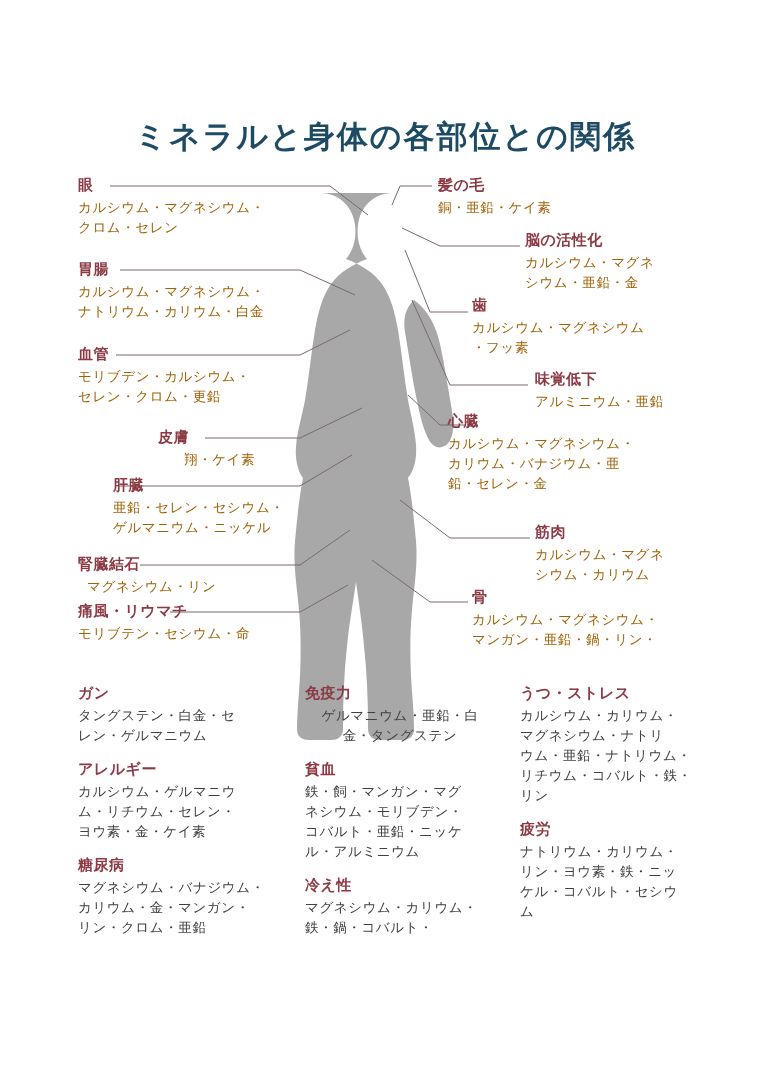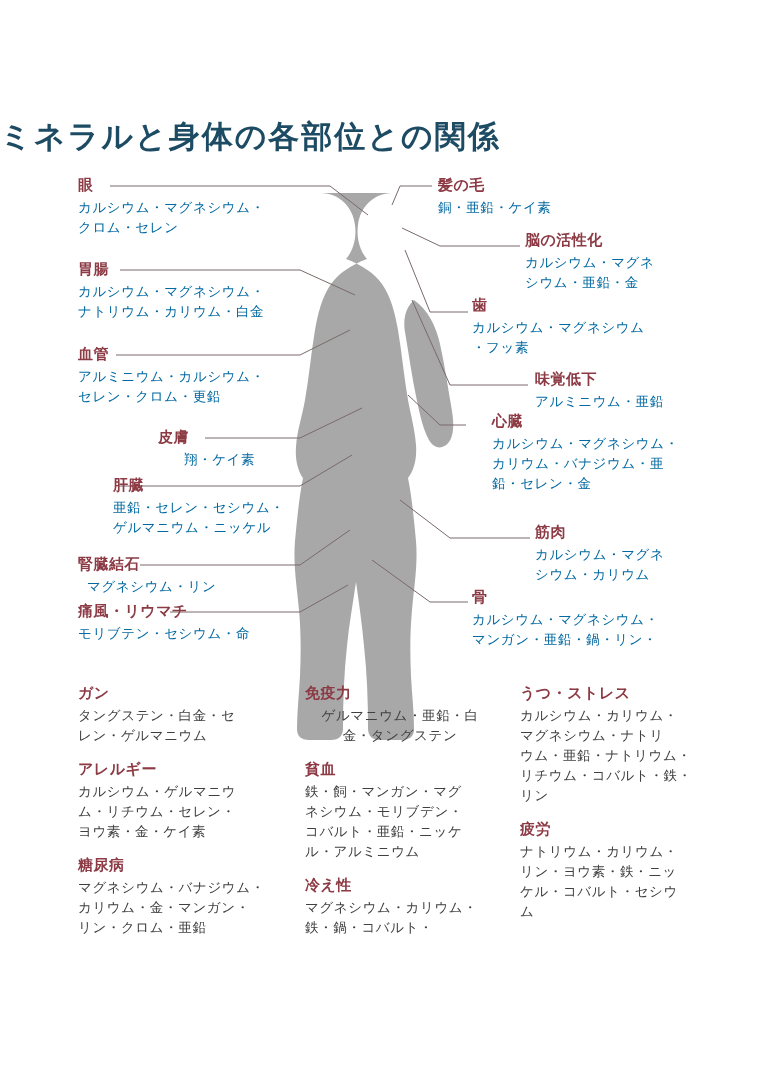--- a/index.html
+++ b/index.html
@@ -19,20 +19,21 @@
   #page {
     position: absolute;
     inset: 0;
   }
 
   .title {
     position: absolute;
     top: 116px;
     left: 0;
     width: 771px;
+    text-align: center;
     font-family: "Liberation Serif", "DejaVu Serif", serif;
     font-size: 31px;
     font-weight: bold;
     letter-spacing: 2px;
     color: #1d4b63;
   }
 
   
   .figure-layer {
     position: absolute;
@@ -51,21 +52,21 @@
     font-size: 15px;
     font-weight: bold;
     color: #8c3a44;
     letter-spacing: 0.5px;
     margin-bottom: 3px;
     white-space: nowrap;
   }
   .callout .bd {
     font-size: 13.5px;
     line-height: 20px;
-    color: #0369a1;
+    color: #a16207;
     letter-spacing: 0.6px;
   }
   .callout.right .hd,
   .callout.right .bd { text-align: left; }
 
   
   .bottom {
     position: absolute;
     left: 0;
     top: 684px;
@@ -197,21 +198,21 @@
   </div>
 
   <div class="callout left" style="left:78px; top:260px; width:250px;">
     <div class="hd">胃腸</div>
     <div class="bd" style="white-space:pre-line;">カルシウム・マグネシウム・
 ナトリウム・カリウム・白金</div>
   </div>
 
   <div class="callout left" style="left:78px; top:345px; width:240px;">
     <div class="hd">血管</div>
-    <div class="bd" style="white-space:pre-line;">アルミニウム・カルシウム・
+    <div class="bd" style="white-space:pre-line;">モリブデン・カルシウム・
 セレン・クロム・更鉛</div>
   </div>
 
   <div class="callout left" style="left:158px; top:428px; width:160px;">
     <div class="hd">皮膚</div>
     <div class="bd" style="white-space:pre-line; padding-left:26px;">翔・ケイ素</div>
   </div>
 
   <div class="callout left" style="left:78px; top:476px; width:230px;margin-left:35px;">
     <div class="hd">肝臓</div>
@@ -244,21 +245,21 @@
     <div class="hd">歯</div>
     <div class="bd" style="white-space:pre-line;">カルシウム・マグネシウム
 ・フッ素</div>
   </div>
 
   <div class="callout right" style="left:535px; top:370px; width:200px;">
     <div class="hd">味覚低下</div>
     <div class="bd" style="white-space:pre-line;">アルミニウム・亜鉛</div>
   </div>
 
-  <div class="callout right" style="left:492px; top:412px; width:235px;">
+  <div class="callout right" style="left:448px; top:412px; width:235px;">
     <div class="hd">心臓</div>
     <div class="bd" style="white-space:pre-line;">カルシウム・マグネシウム・
 カリウム・バナジウム・亜
 鉛・セレン・金</div>
   </div>
 
   <div class="callout right" style="left:535px; top:523px; width:195px;">
     <div class="hd">筋肉</div>
     <div class="bd" style="white-space:pre-line;">カルシウム・マグネ
 シウム・カリウム</div>

